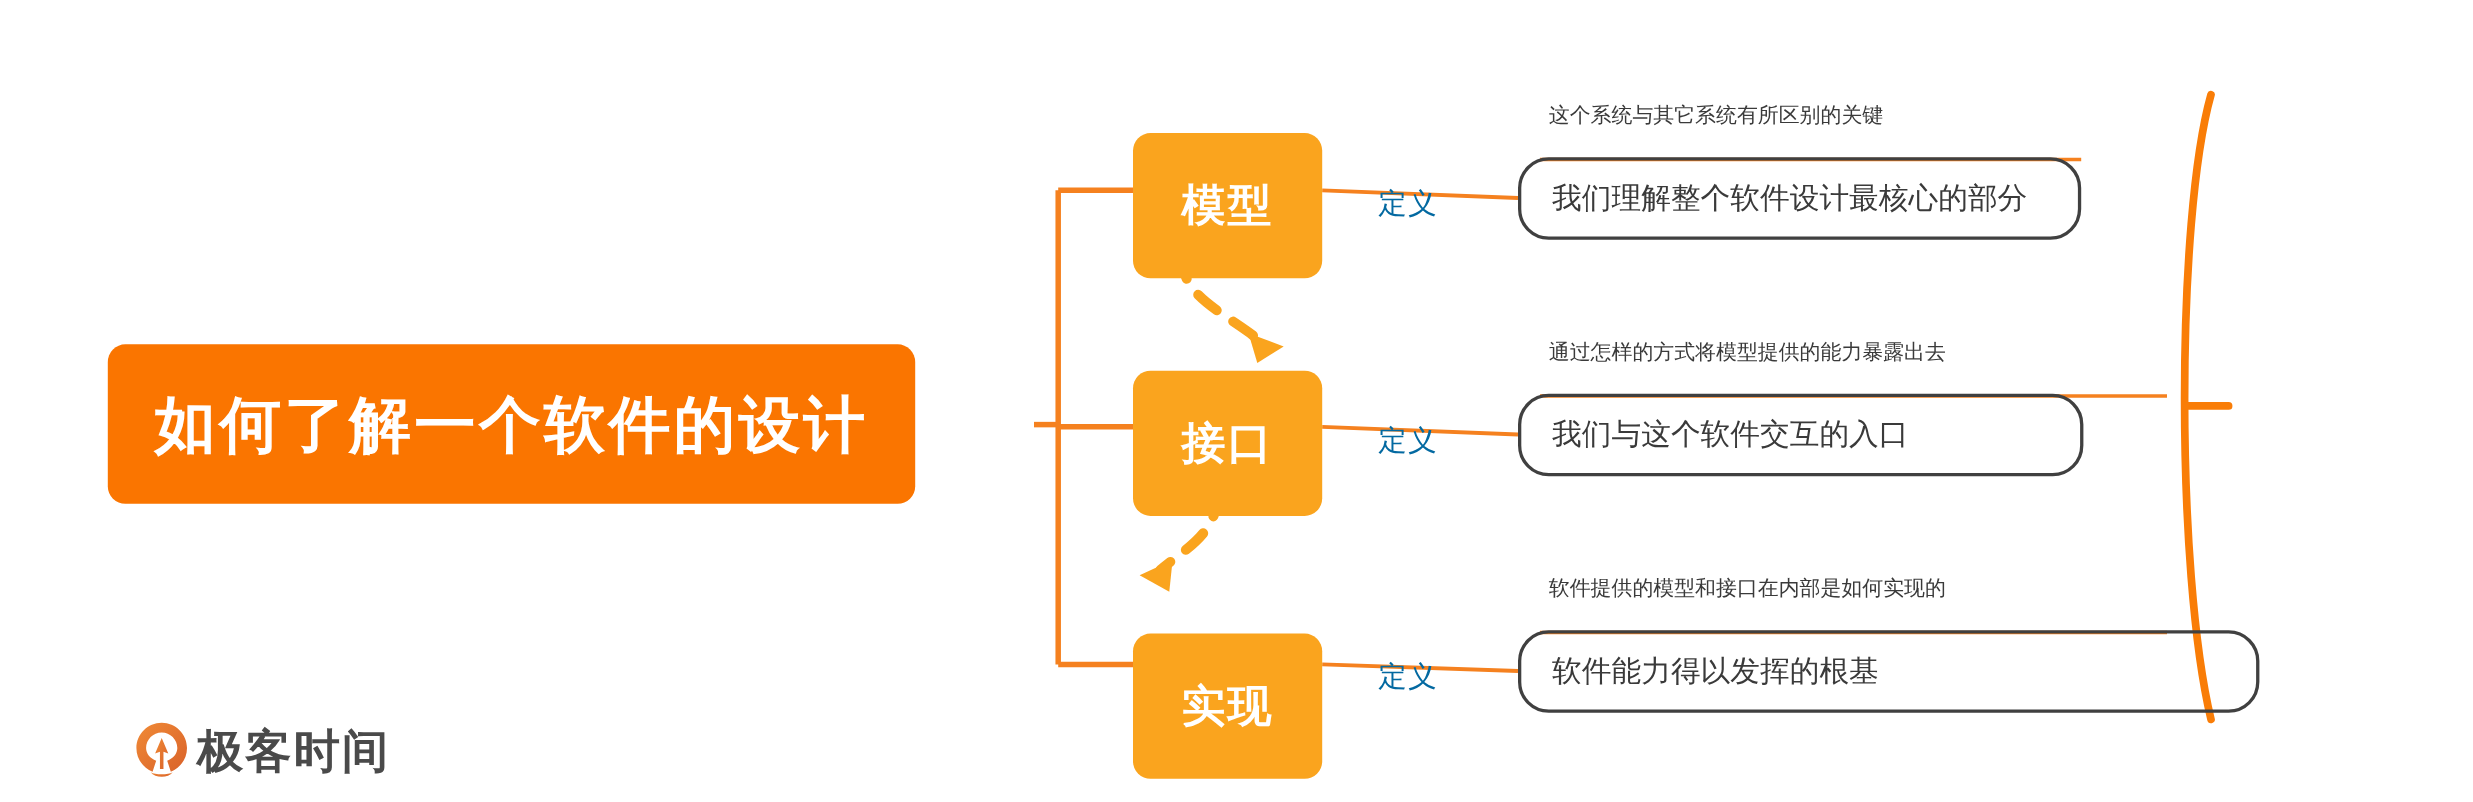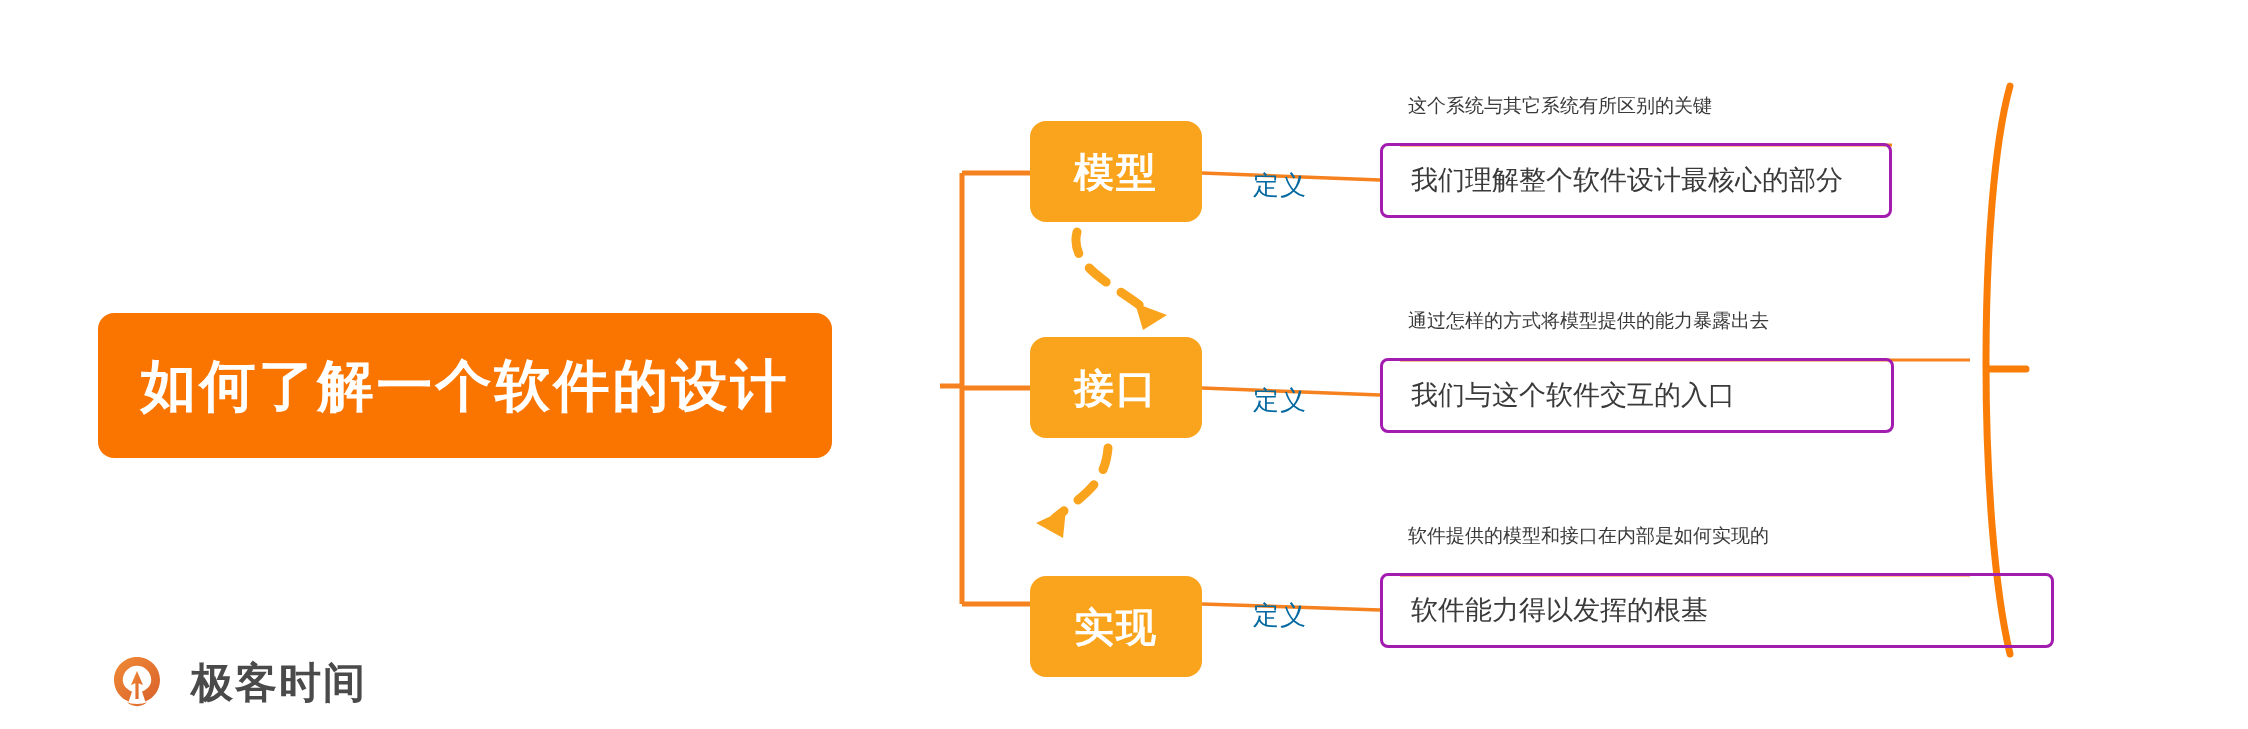--- a/index.html
+++ b/index.html
@@ -46,21 +46,21 @@
     font-weight: bold;
     letter-spacing: 3px;
     line-height: 1;
     white-space: nowrap;
   }
 
   
   .branch-node {
     position: absolute;
     width: 172px;
-    height: 101px;
+    height: 132px;
     background: #FAA41E;
     border-radius: 16px;
     display: flex;
     align-items: center;
     justify-content: center;
   }
   .branch-node .branch-label {
     color: #ffffff;
     font-size: 40px;
     font-weight: bold;
@@ -98,22 +98,22 @@
     color: #3a3a3a;
     font-size: 19px;
     line-height: 1;
     white-space: nowrap;
     text-align: right;
   }
   .detail-box {
     position: absolute;
     left: 0; top: 0;
     height: 75px;
-    border: 3px solid #a21caf;
-    border-radius: 8px;
+    border: 3px solid #404040;
+    border-radius: 28px;
     display: flex;
     align-items: center;
   }
   .detail-box .detail-inner {
     padding-left: 28px;
     color: #3a3a3a;
     font-size: 27px;
     line-height: 1;
     white-space: nowrap;
   }
@@ -143,24 +143,24 @@
     font-size: 25px;
     font-weight: bold;
     letter-spacing: 1px;
     line-height: 1;
     white-space: nowrap;
   }
 
   
   #brand {
     position: absolute;
-    left: 113px; top: 655px;
-    display: flex;
-    align-items: center;
-    gap: 30px;
+    left: 123px; top: 655px;
+    display: flex;
+    align-items: center;
+    gap: 8px;
   }
   #brand .brand-text {
     color: #4a4a4a;
     font-size: 42px;
     font-weight: bold;
     letter-spacing: 2px;
     line-height: 1;
     white-space: nowrap;
   }
 </style>

